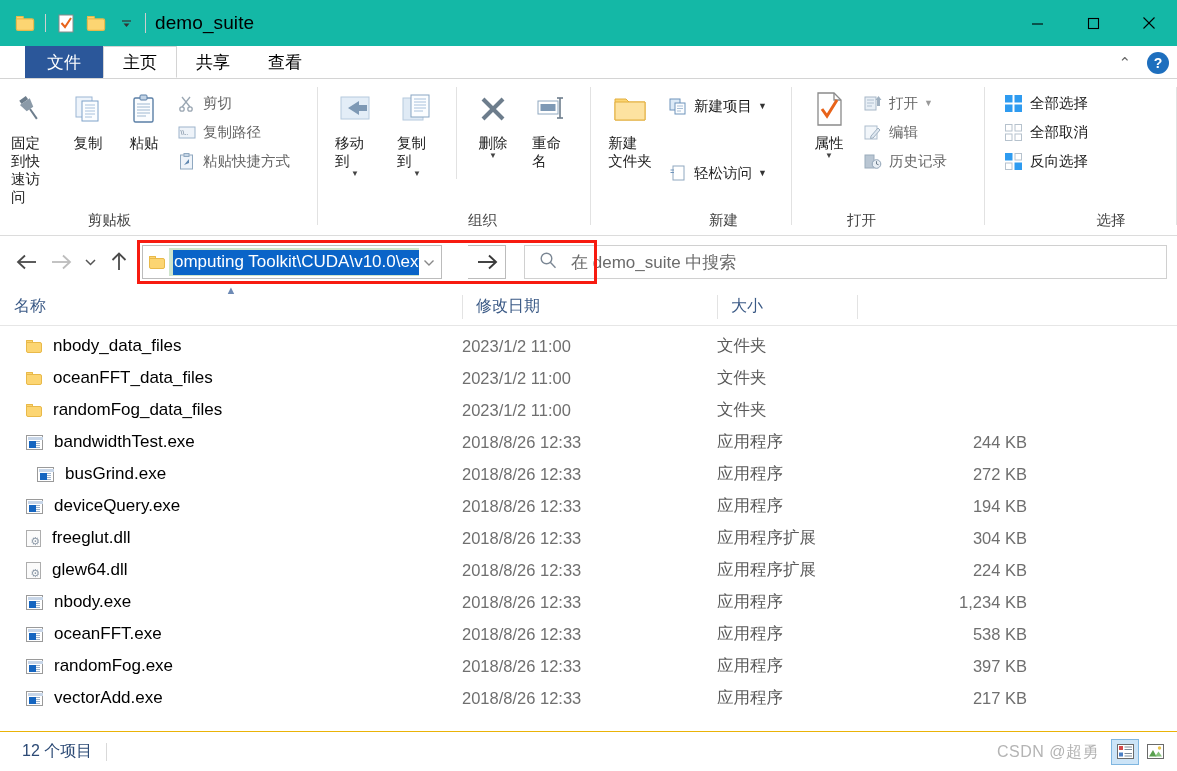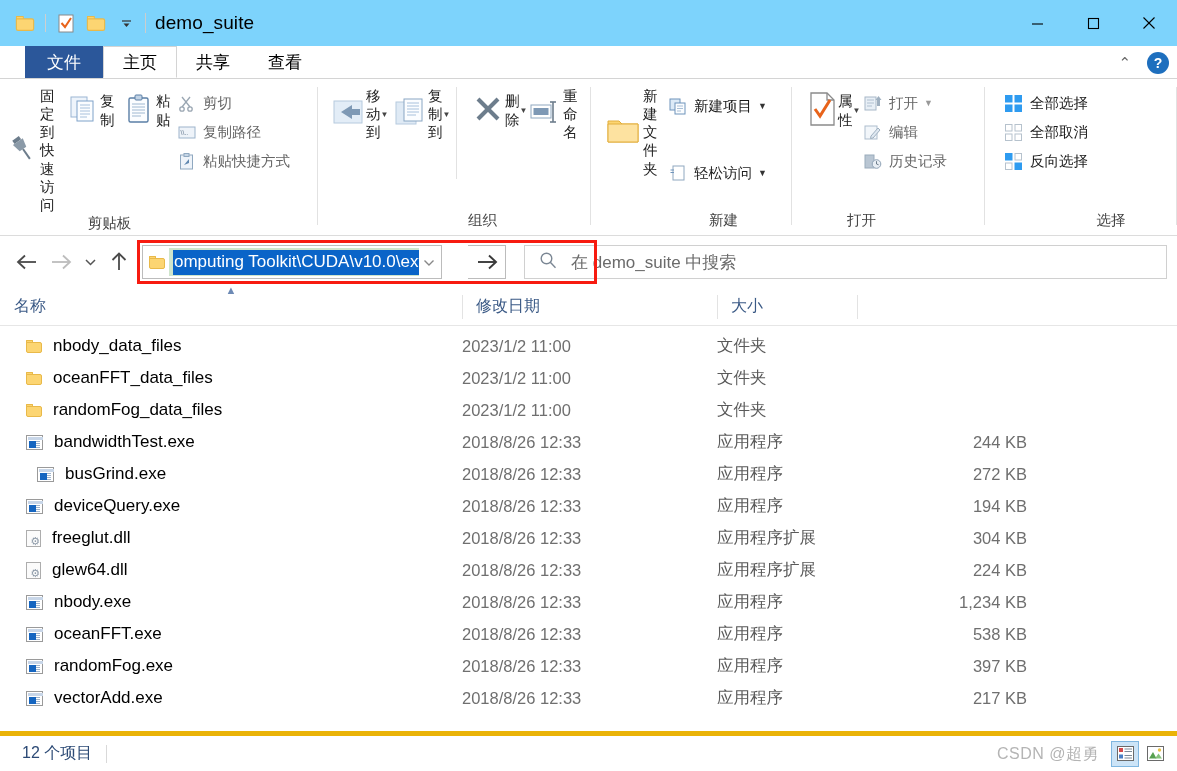--- a/index.html
+++ b/index.html
@@ -8,21 +8,21 @@
     background: #ffffff;
     font-family: "Liberation Sans", "DejaVu Sans", sans-serif;
     overflow: hidden;
     -webkit-font-smoothing: antialiased;
   }
   .window { width: 1177px; height: 771px; position: relative; background:#fff; display:flex; flex-direction:column; }
 
   
   .titlebar {
     height: 46px; display: flex; align-items: center;
-    background: #7dd3fc; flex: 0 0 46px; position: relative;
+    background: #14b8a6; flex: 0 0 46px; position: relative;
   }
   .qat { display:flex; align-items:center; padding-left: 10px; gap: 0px; }
   .qat-btn { width: 30px; height: 30px; display:flex; align-items:center; justify-content:center; }
   .qat-sep { width:1px; height:18px; background:#cfcfcf; margin:0 5px; }
   .title-sep { width:1px; height:20px; background:#cdcdcd; margin:0 9px 0 4px; }
   .win-title { font-size: 19px; color: #000; letter-spacing: 0.1px; }
   .winctrl { position:absolute; right:0; top:0; display:flex; height:46px; }
   .winctrl div { width: 56px; height:46px; display:flex; align-items:center; justify-content:center; }
 
   
@@ -52,21 +52,21 @@
   .ribbon {
     flex: 0 0 158px; height:158px; background:#fff;
     border-top:1px solid #d4d4d4; border-bottom:1px solid #dcdcdc;
     display:flex; position:relative;
   }
   .grp { display:flex; flex-direction:column; height:100%; position:relative; }
   .grp-body { flex:1; display:flex; align-items:flex-start; padding-top:8px; }
   .grp-label { height:24px; font-size:14.5px; color:#444; display:flex; align-items:flex-start; justify-content:center;margin-left:47px; }
   .grp-div { width:1px; background:#e2e2e2; margin-top:8px; margin-bottom:10px; }
 
-  .bigbtn { width:auto; min-width:56px; padding:0 6px; display:flex; flex-direction:row; align-items:center;
+  .bigbtn { width:auto; min-width:56px; padding:0 11px; display:flex; flex-direction:column; align-items:center;
             font-size:14.5px; color:#222; text-align:left; line-height:1.25; }
   .bigbtn .ico { height:44px; display:flex; align-items:center; justify-content:center; margin-bottom:3px; }
   .bigbtn .lbl { white-space:pre-line; }
   .caret { font-size:8px; line-height:6px; color:#444; margin-top:1px; }
 
   .smallcol { display:flex; flex-direction:column; gap:3px; padding-top:3px; }
   .smallbtn { display:flex; align-items:center; gap:6px; font-size:14.5px; color:#666; padding:1px 4px; height:26px; }
   .smallbtn.en { color:#1a1a1a; }
   .smallbtn .sico { width:21px; height:21px; display:flex; align-items:center; justify-content:center; flex:0 0 21px;}
 
@@ -113,21 +113,21 @@
   .exe-ico { width:17px; height:15px; border:1px solid #9a9a9a; background:#fff; position:relative; flex:0 0 17px;}
   .exe-ico::before { content:""; position:absolute; left:1px; top:1px; width:15px; height:3px; background:#c8d6e8;}
   .exe-ico::after { content:""; position:absolute; left:2px; top:5px; width:7px; height:7px; background:#1565c0;}
   .exe-lines { position:absolute; right:2px; top:5px; width:5px; height:7px;
     background: repeating-linear-gradient(to bottom,#9fb4cc 0 1px,transparent 1px 2px); }
   
   .dll-ico { width:15px; height:17px; border:1px solid #adadad; background:#fbfbfb; position:relative; flex:0 0 15px; }
   .dll-ico::after { content:"\2699"; position:absolute; right:0px; bottom:-1px; font-size:11px; color:#8d9aa8; line-height:11px;}
 
   
-  .statusbar { flex:0 0 40px; height:40px; border-top:5px solid #eab308; display:flex; align-items:center;
+  .statusbar { flex:0 0 40px; height:40px; border-top:1px solid #eab308; display:flex; align-items:center;
                padding:0 12px; background:#fff; position:relative; }
   .status-txt { font-size:16px; color:#2c4a75; padding-left:10px; }
   .status-div { width:1px; height:18px; background:#d9d9d9; margin-left:14px; }
   .watermark { position:absolute; right:78px; top:50%; transform:translateY(-50%);
                font-size:16px; color:#b4b4b4; letter-spacing:0.5px; white-space:nowrap; }
   .viewbtns { position:absolute; right:8px; top:50%; transform:translateY(-50%); display:flex; gap:2px; }
   .viewbtn { width:28px; height:26px; display:flex; align-items:center; justify-content:center; }
   .viewbtn.sel { background:#cce4f7; border:1px solid #7fb6e0; }
 </style>
 </head>

